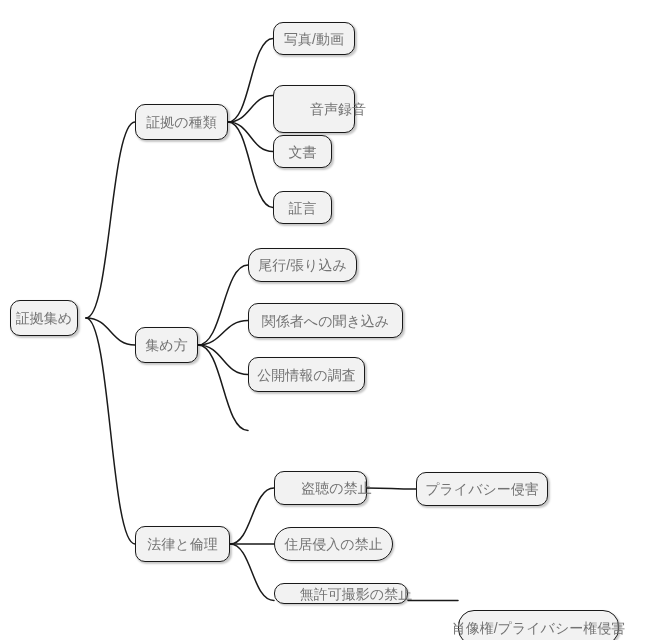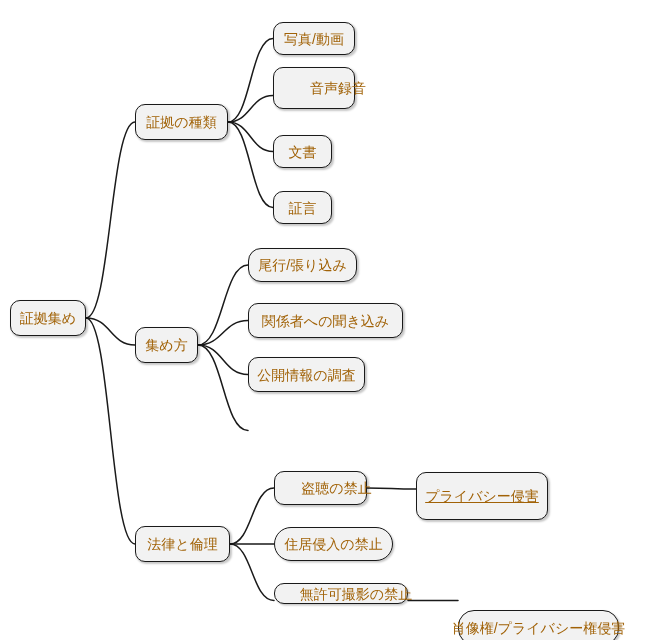--- a/index.html
+++ b/index.html
@@ -35,21 +35,21 @@
     box-sizing: border-box;
     display: flex;
     align-items: center;
     justify-content: center;
     background: #f2f2f2;
     border: 1.6px solid #1a1a1a;
     border-radius: 10px;
     box-shadow: 1.5px 1.5px 2px rgba(0,0,0,0.22);
     font-size: 14px;
     line-height: 1;
-    color: #a16207;
+    color: #737373;
     white-space: nowrap;
     text-align: center;
   }
 </style>
 </head>
 <body>
 
 <div class="canvas">
   <svg class="edges-layer" xmlns="http://www.w3.org/2000/svg" width="661" height="640" viewBox="0 0 661 640">
       <path d="M 86 318 C 110.5 318, 110.5 122, 135 122" fill="none" stroke="#1a1a1a" stroke-width="1.5" stroke-linecap="round"></path>
@@ -63,30 +63,30 @@
       <path d="M 198 345 C 223 345, 223 320.5, 248 320.5" fill="none" stroke="#1a1a1a" stroke-width="1.5" stroke-linecap="round"></path>
       <path d="M 198 345 C 223 345, 223 374.5, 248 374.5" fill="none" stroke="#1a1a1a" stroke-width="1.5" stroke-linecap="round"></path>
       <path d="M 198 345 C 223 345, 223 430.5, 248 430.5" fill="none" stroke="#1a1a1a" stroke-width="1.5" stroke-linecap="round"></path>
       <path d="M 230 544 C 252 544, 252 488, 274 488" fill="none" stroke="#1a1a1a" stroke-width="1.5" stroke-linecap="round"></path>
       <path d="M 230 544 C 252 544, 252 544, 274 544" fill="none" stroke="#1a1a1a" stroke-width="1.5" stroke-linecap="round"></path>
       <path d="M 230 544 C 252 544, 252 600.5, 274 600.5" fill="none" stroke="#1a1a1a" stroke-width="1.5" stroke-linecap="round"></path>
       <path d="M 367 488 C 391.5 488, 391.5 489, 416 489" fill="none" stroke="#1a1a1a" stroke-width="1.5" stroke-linecap="round"></path>
       <path d="M 408 600.5 C 433 600.5, 433 600.5, 458 600.5" fill="none" stroke="#1a1a1a" stroke-width="1.5" stroke-linecap="round"></path>
     </svg>
   <div class="nodes-layer">
-      <div class="node" style="left: 10px; top: 300px; width: 76px; height: 36px;">証拠集め</div>
+      <div class="node" style="left: 10px; top: 300px; width: 68px; height: 36px;">証拠集め</div>
       <div class="node" style="left: 135px; top: 104px; width: 93px; height: 36px;">証拠の種類</div>
       <div class="node" style="left: 135px; top: 526px; width: 95px; height: 36px;">法律と倫理</div>
       <div class="node" style="left: 135px; top: 327px; width: 63px; height: 36px;">集め方</div>
       <div class="node" style="left: 273px; top: 22px; width: 82px; height: 33px;">写真/動画</div>
-      <div class="node" style="left: 273px; top: 67px; width: 82px; height: 42px; padding-left: 48px;">音声録音</div>
+      <div class="node" style="left: 273px; top: 85px; width: 82px; height: 48px; padding-left: 48px;">音声録音</div>
       <div class="node" style="left: 273px; top: 135px; width: 59px; height: 33px;">文書</div>
       <div class="node" style="left: 273px; top: 191px; width: 59px; height: 33px;">証言</div>
       <div class="node" style="left: 248px; top: 248px; width: 109px; height: 34px; border-radius: 13px;">尾行/張り込み</div>
       <div class="node" style="left: 248px; top: 303px; width: 155px; height: 35px;">関係者への聞き込み</div>
       <div class="node" style="left: 248px; top: 357px; width: 117px; height: 35px;">公開情報の調査</div>
       <div class="node" style="left: 274px; top: 471px; width: 93px; height: 34px; padding-left: 32px;">盗聴の禁止</div>
       <div class="node" style="left: 274px; top: 527px; width: 119px; height: 34px; border-radius: 17px;">住居侵入の禁止</div>
       <div class="node" style="left: 274px; top: 583px; width: 134px; height: 21px; padding-left: 30px;">無許可撮影の禁止</div>
-      <div class="node" style="left: 416px; top: 472px; width: 132px; height: 48px; text-decoration: underline;">プライバシー侵害</div>
+      <div class="node" style="left: 416px; top: 472px; width: 132px; height: 34px;">プライバシー侵害</div>
       <div class="node" style="left: 458px; top: 610px; width: 161px; height: 35px; border-radius: 16px;">肖像権/プライバシー権侵害</div>
     </div>
 </div>
 
 </body></html>

